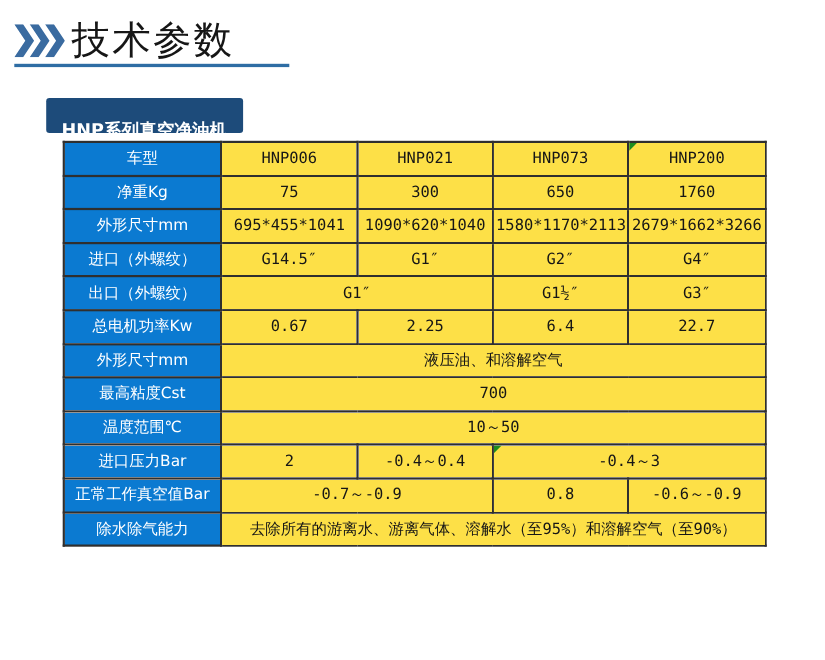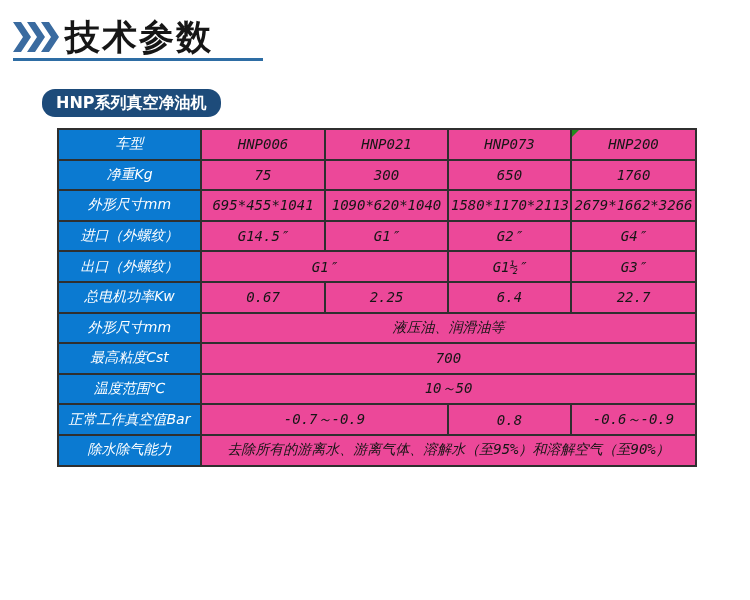--- a/index.html
+++ b/index.html
@@ -17,56 +17,56 @@
     width:750px;height:600px;
     background:#ffffff;
     overflow:hidden;
     font-family:"DejaVu Sans","Liberation Sans",sans-serif;
   }
   
   .hdr{position:absolute;left:13px;top:12px;width:420px;height:50px;}
   .chevrons{position:absolute;left:0;top:10px;width:46px;height:30px;}
   .page-title{
     position:absolute;left:52px;top:0;
-    font-size:35px;font-weight:700;color:#161616;
+    font-size:35px;font-weight:400;color:#161616;
     letter-spacing:2px;line-height:50px;white-space:nowrap;text-align:center;
   }
   .title-underline{
     position:absolute;left:13px;top:58px;width:250px;height:3px;
     background:var(--underline);
   }
   
   .badge{
     position:absolute;left:42px;top:89px;height:28px;
     background:var(--badge-bg);
-    border-radius:13px;
+    border-radius:3px;
     color:#ffffff;font-size:16px;font-weight:700;
-    line-height:28px;padding:0 14px;white-space:nowrap;
+    line-height:28px;padding:16px 14px;white-space:nowrap;
   }
   
   table.spec{
     position:absolute;left:57px;top:128px;width:638px;
     border-collapse:collapse;table-layout:fixed;
     border:2px solid #1f1f1f;
   }
   table.spec th,table.spec td{
     height:30.6px;
     border:2px solid var(--border-dark);
     text-align:center;vertical-align:middle;
-    overflow:hidden;white-space:nowrap;font-style:italic;
+    overflow:hidden;white-space:nowrap;
   }
   th.rowlabel{
     background:var(--header-bg);
     color:#ffffff;font-size:14px;font-weight:400;
     font-family:"DejaVu Sans","Liberation Sans",sans-serif;
     padding:0 1px;
   }
   td.cell{
     position:relative;
-    background:#ec4899;color:#161616;font-size:14px;
+    background:#fde047;color:#161616;font-size:14px;
     font-family:"DejaVu Sans Mono","Liberation Mono",monospace;
     padding:0 2px;
   }
   i.flag{
     position:absolute;left:0;top:0;width:0;height:0;display:block;
     border-top:7px solid var(--flag);
     border-right:7px solid transparent;
   }
 </style>
 </head>
@@ -131,29 +131,35 @@
       </tr>
       <tr>
         <th class="rowlabel">总电机功率Kw</th>
         <td class="cell">0.67</td>
         <td class="cell">2.25</td>
         <td class="cell">6.4</td>
         <td class="cell">22.7</td>
       </tr>
       <tr>
         <th class="rowlabel">外形尺寸mm</th>
-        <td class="cell" colspan="4">液压油、润滑油等</td>
+        <td class="cell" colspan="4">液压油、和溶解空气</td>
       </tr>
       <tr>
         <th class="rowlabel">最高粘度Cst</th>
         <td class="cell" colspan="4">700</td>
       </tr>
       <tr>
         <th class="rowlabel">温度范围℃</th>
         <td class="cell" colspan="4">10～50</td>
+      </tr>
+      <tr>
+        <th class="rowlabel">进口压力Bar</th>
+        <td class="cell">2</td>
+        <td class="cell">-0.4～0.4</td>
+        <td class="cell" colspan="2">-0.4～3<i class="flag"></i></td>
       </tr>
       <tr>
         <th class="rowlabel">正常工作真空值Bar</th>
         <td class="cell" colspan="2">-0.7～-0.9</td>
         <td class="cell">0.8</td>
         <td class="cell">-0.6～-0.9</td>
       </tr>
       <tr>
         <th class="rowlabel">除水除气能力</th>
         <td class="cell" colspan="4">去除所有的游离水、游离气体、溶解水（至95%）和溶解空气（至90%）</td>

